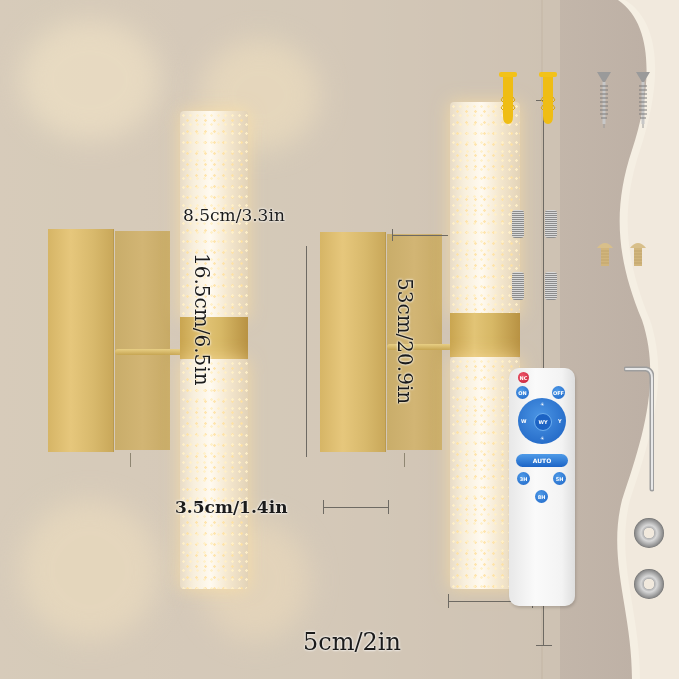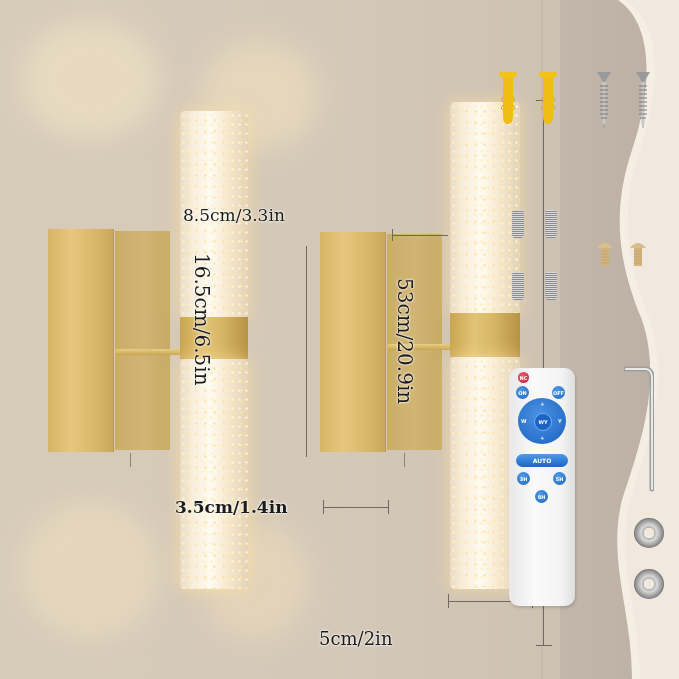--- a/index.html
+++ b/index.html
@@ -109,21 +109,21 @@
     <div class="dim-label vertical" style="left:417px;top:278px;font-size:20px;">53cm/20.9in</div>
 
     <div class="dim-line" style="left:323px;top:507px;width:65px;height:1px;"></div>
     <div class="dim-line" style="left:323px;top:500px;width:1px;height:14px;"></div>
     <div class="dim-line" style="left:388px;top:500px;width:1px;height:14px;"></div>
     <div class="dim-label" style="left:175px;top:497px;font-weight:bold;">3.5cm/1.4in</div>
 
     <div class="dim-line" style="left:448px;top:601px;width:84px;height:1px;"></div>
     <div class="dim-line" style="left:448px;top:594px;width:1px;height:14px;"></div>
     <div class="dim-line" style="left:532px;top:594px;width:1px;height:14px;"></div>
-    <div class="dim-label" style="left:319px;top:628px;font-size:18px;">5cm/2in</div>
+    <div class="dim-label" style="left:303px;top:628px;font-size:24px;">5cm/2in</div>
   </div>
 
   <div>
     <svg class="anchor" style="left:499px;top:72px;" viewBox="0 0 18 52">
       <rect x="0" y="0" width="18" height="5" rx="2" fill="#f2c21a"></rect>
       <path d="M4 5 H14 V44 Q14 52 9 52 Q4 52 4 44 Z" fill="#efbd14"></path>
       <path d="M4 25 L2 28 L4 30 M14 25 L16 28 L14 30 M4 33 L2 36 L4 38 M14 33 L16 36 L14 38" stroke="#d9a810" fill="none"></path>
     </svg>
     <svg class="anchor" style="left:539px;top:72px;" viewBox="0 0 18 52">
       <rect x="0" y="0" width="18" height="5" rx="2" fill="#f2c21a"></rect>

